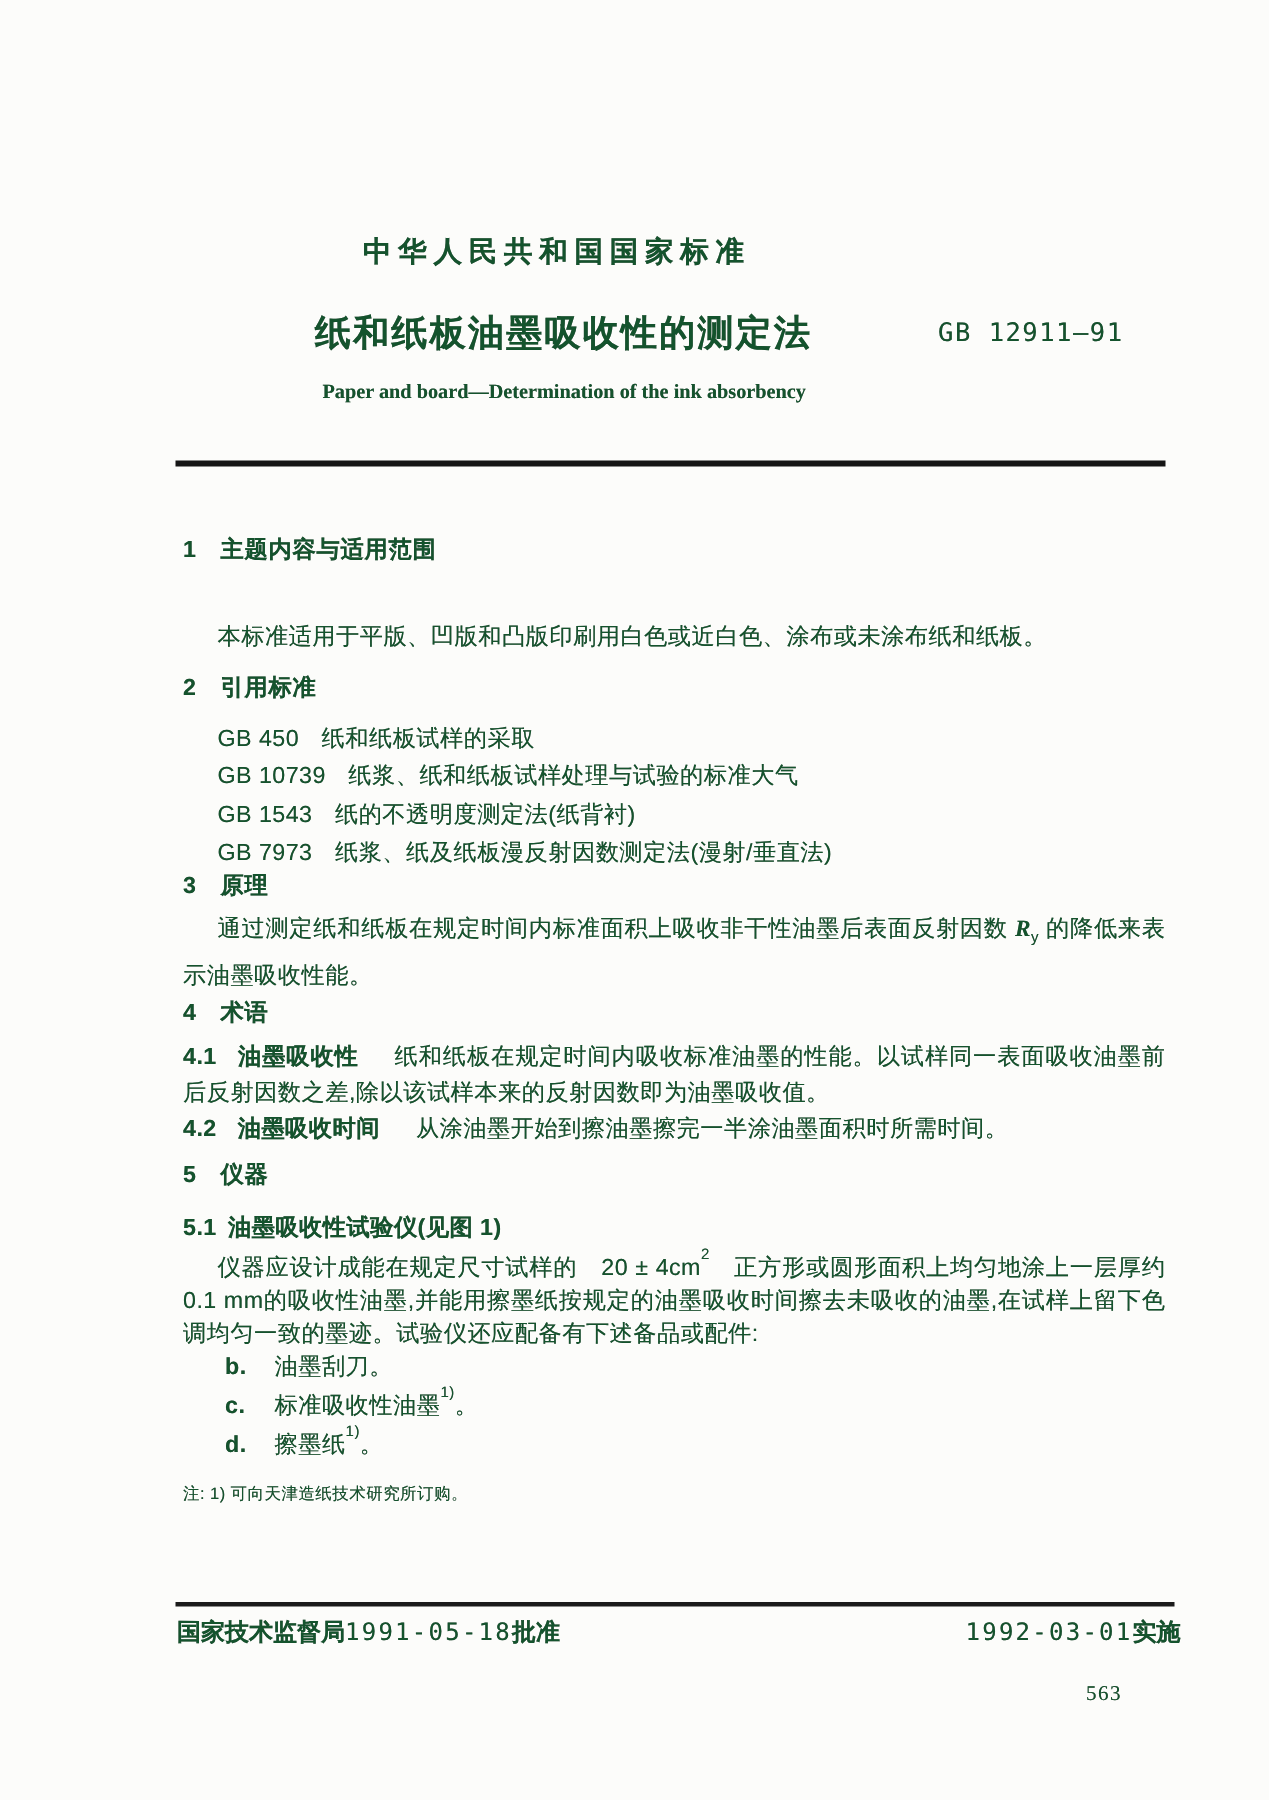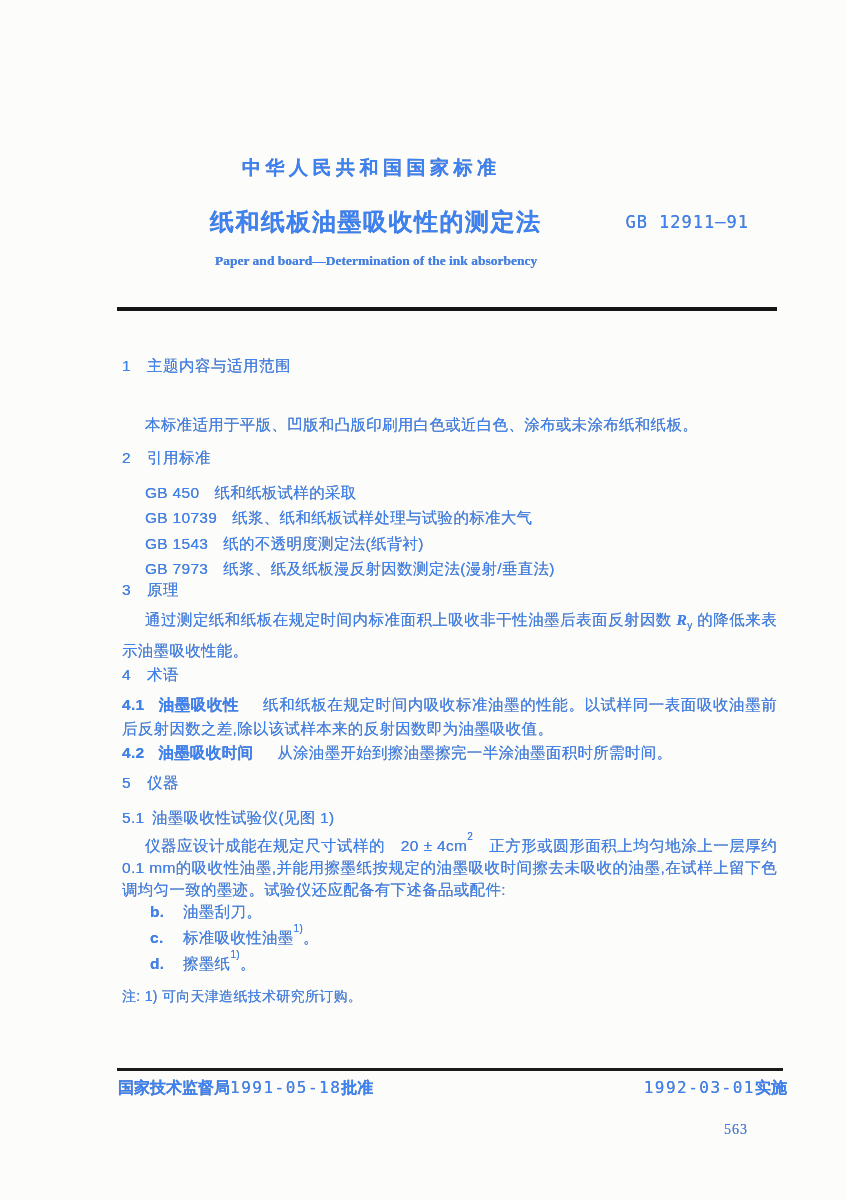--- a/index.html
+++ b/index.html
@@ -2,50 +2,50 @@
 <html><head>
 <meta charset="utf-8">
 <style>
   html,body{margin:0;padding:0;background:#ffffff;}
   .page{
     position:relative;
     width:846px;
     height:1200px;
     background:#fcfcfa;
     font-family:"Liberation Sans",sans-serif;
-    color:#3b82f6;
+    color:#14532d;
     overflow:hidden;
     text-shadow:0 0 .4px rgba(20,20,20,.55);
   }
   
   .std-label{position:absolute;left:242px;top:155px;font-size:19px;font-weight:700;letter-spacing:4.5px;white-space:nowrap;}
   .cn-title{position:absolute;left:210px;top:206px;font-size:24px;font-weight:700;letter-spacing:1.5px;white-space:nowrap;}
   .std-no{position:absolute;right:97px;top:212px;font-size:17px;font-weight:500;
           font-family:"DejaVu Sans Mono",monospace;letter-spacing:1px;white-space:nowrap;margin-left:40px;}
   .en-title{position:absolute;left:215px;top:253px;font-size:13.5px;font-weight:700;
             font-family:"Liberation Serif",serif;white-space:nowrap;}
   .rule-top{position:absolute;left:117px;top:307px;width:660px;height:4px;background:#151515;}
   
-  .sec-head{position:absolute;left:122px;font-size:15.5px;font-weight:400;letter-spacing:.5px;white-space:nowrap;}
+  .sec-head{position:absolute;left:122px;font-size:15.5px;font-weight:700;letter-spacing:.5px;white-space:nowrap;}
   .sec-head .num{display:inline-block;min-width:25px;}
   .para{position:absolute;left:122px;width:655px;font-size:15.5px;letter-spacing:.3px;line-height:25px;text-align:justify;}
   .indent{text-indent:23px;}
   .refs{position:absolute;left:145px;top:480px;font-size:15.5px;line-height:25.3px;letter-spacing:.3px;white-space:nowrap;}
   .ref-code{margin-right:15px;}
   .def{line-height:23.5px;}
   .dnum{font-weight:700;margin-right:14px;}
   .dterm{font-weight:700;margin-right:24px;}
   .h51 .num{min-width:30px;}
   .p51{line-height:22px;}
   .rsym{font-family:"Liberation Serif",serif;font-style:italic;font-weight:600;}
   .para sub{font-size:10px;}
   .fnsup{font-size:10px;position:relative;top:-5px;}
   .list{position:absolute;left:150px;top:901px;font-size:15.5px;line-height:21.8px;letter-spacing:.3px;}
   .list .marker{font-weight:700;display:inline-block;min-width:33px;}
-  .note{position:absolute;left:122px;top:988px;font-size:14px;letter-spacing:.3px;}
+  .note{position:absolute;left:122px;top:988px;font-size:11px;letter-spacing:.3px;}
   
   .rule-bottom{position:absolute;left:117px;top:1068px;width:666px;height:3px;background:#1b1b1b;}
   .f-approval{position:absolute;left:118px;top:1078px;font-size:16px;font-weight:700;white-space:nowrap;}
   .f-impl{position:absolute;right:59px;top:1078px;font-size:16px;font-weight:700;white-space:nowrap;}
   .f-date{font-family:"DejaVu Sans Mono",monospace;letter-spacing:1.5px;font-weight:400;}
   .page-no{position:absolute;right:98px;top:1122px;font-size:14px;font-family:"Liberation Serif",serif;letter-spacing:1px;}
 </style>
 </head>
 <body>
 

